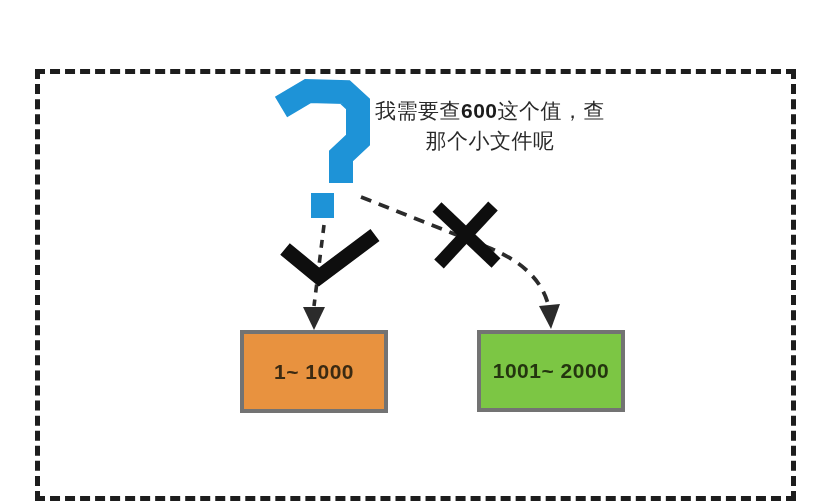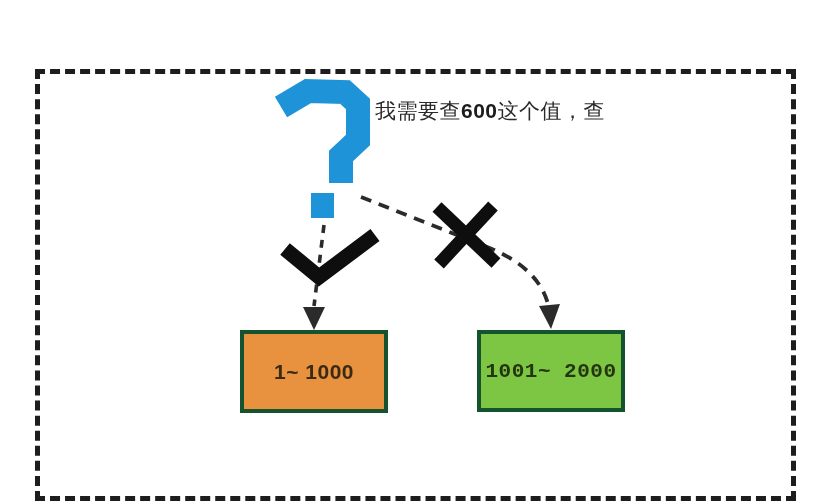--- a/index.html
+++ b/index.html
@@ -46,42 +46,41 @@
   .bubble b {
     font-weight: bold;
     color: #1c1c1c;
   }
   .node {
     position: absolute;
     box-sizing: border-box;
     display: flex;
     align-items: center;
     justify-content: center;
-    border: 4px solid #14532d;
+    border: 4px solid #737373;
     font-weight: bold;
     font-size: 21px;
     letter-spacing: 0.5px;
     text-align: right;
   }
   .node-small {
     left: 240px;
     top: 294px;
     width: 148px;
     height: 83px;
     background: #E8923F;
     color: #3b2a12;
   }
   .node-large {
     left: 477px;
     top: 294px;
     width: 148px;
     height: 82px;
     background: #7CC644;
     color: #24350f;
-    font-family: Liberation Mono, monospace;
   }
   .watermark {
     position: absolute;
     right: 14px;
     bottom: 11px;
     font-size: 19px;
     color: #b4b4b4;
     letter-spacing: 1px;
   }
 </style>
@@ -112,20 +111,21 @@
     <polyline points="285,213 319,241 375,199" fill="none" stroke="#0E0E0E" stroke-width="15" stroke-linecap="butt" stroke-linejoin="miter"></polyline>
 
     <g>
       <line x1="437" y1="171" x2="496" y2="227" stroke="#0E0E0E" stroke-width="13" stroke-linecap="butt"></line>
       <line x1="493" y1="170" x2="439" y2="228" stroke="#0E0E0E" stroke-width="13" stroke-linecap="butt"></line>
     </g>
   </svg>
 
   <div class="bubble">
     <div><span>我需要查</span><b>600</b><span>这个值，查</span></div>
+    <div>那个小文件呢</div>
   </div>
 
   <div class="node node-small">1~ 1000</div>
 
   <div class="node node-large">1001~ 2000</div>
 
 
 </div>
 
 </body></html>

